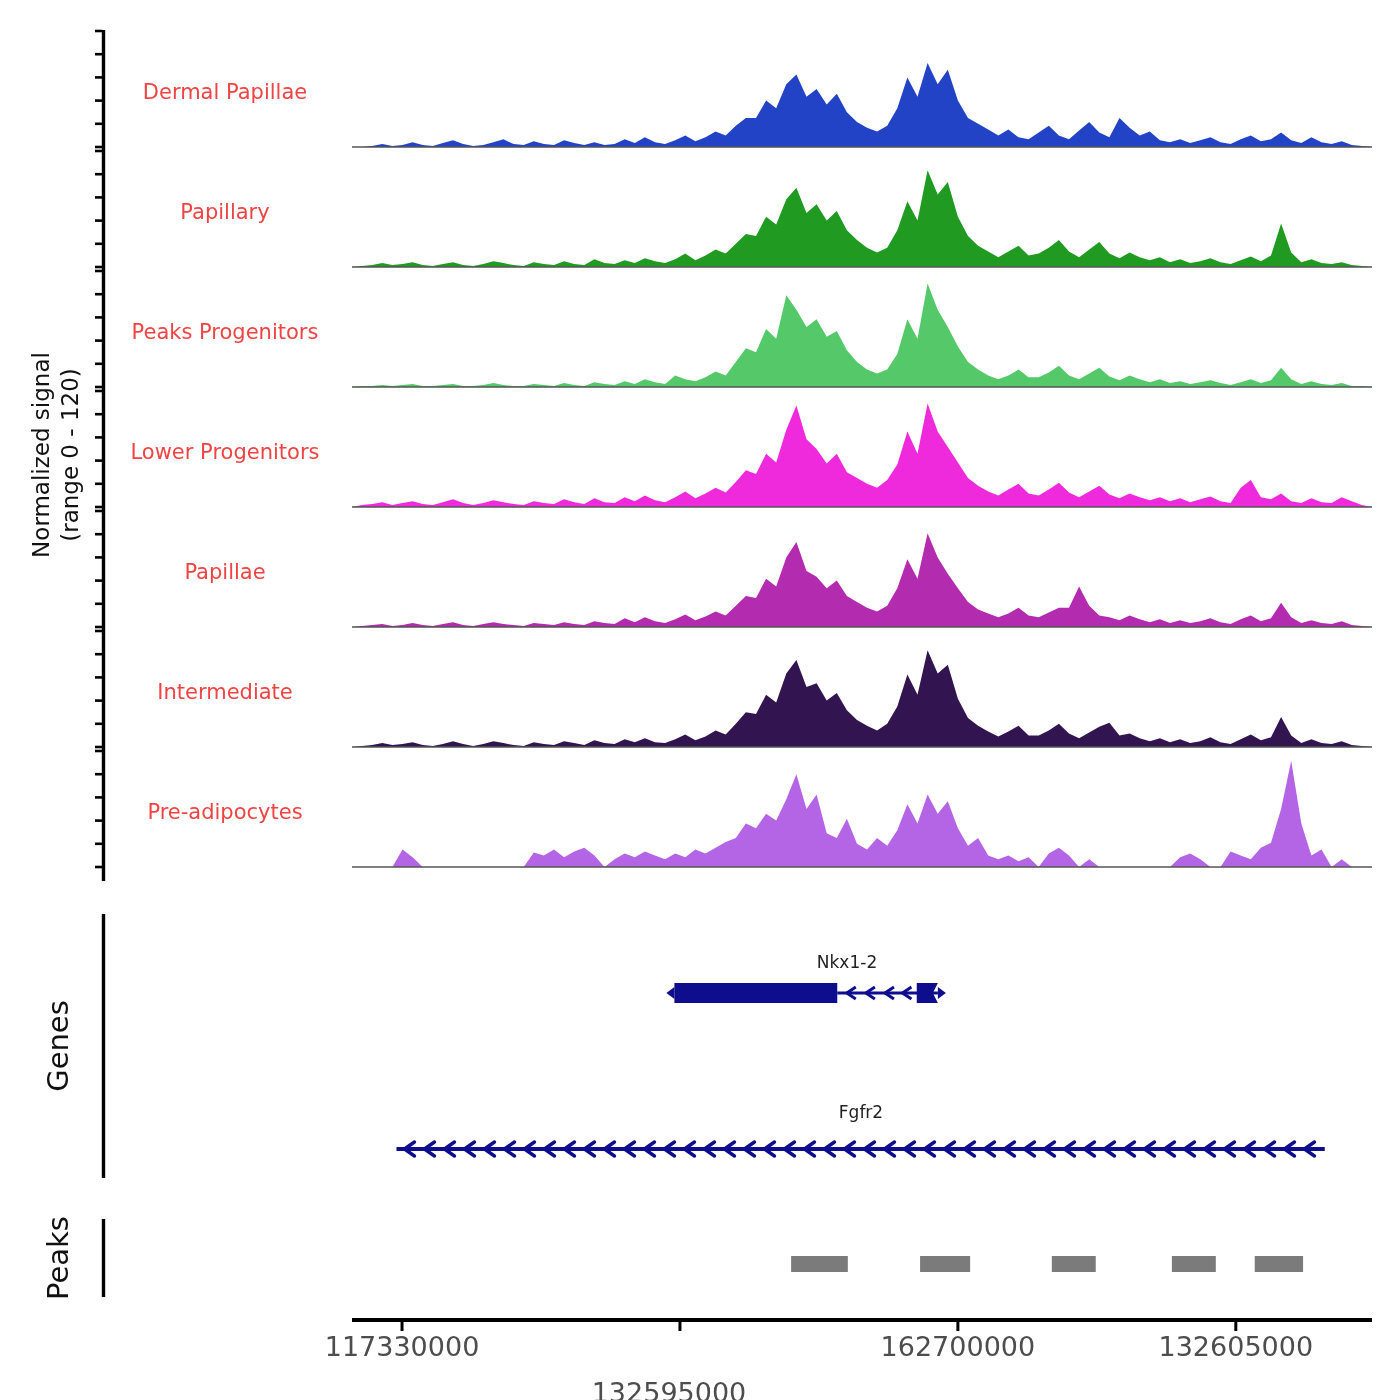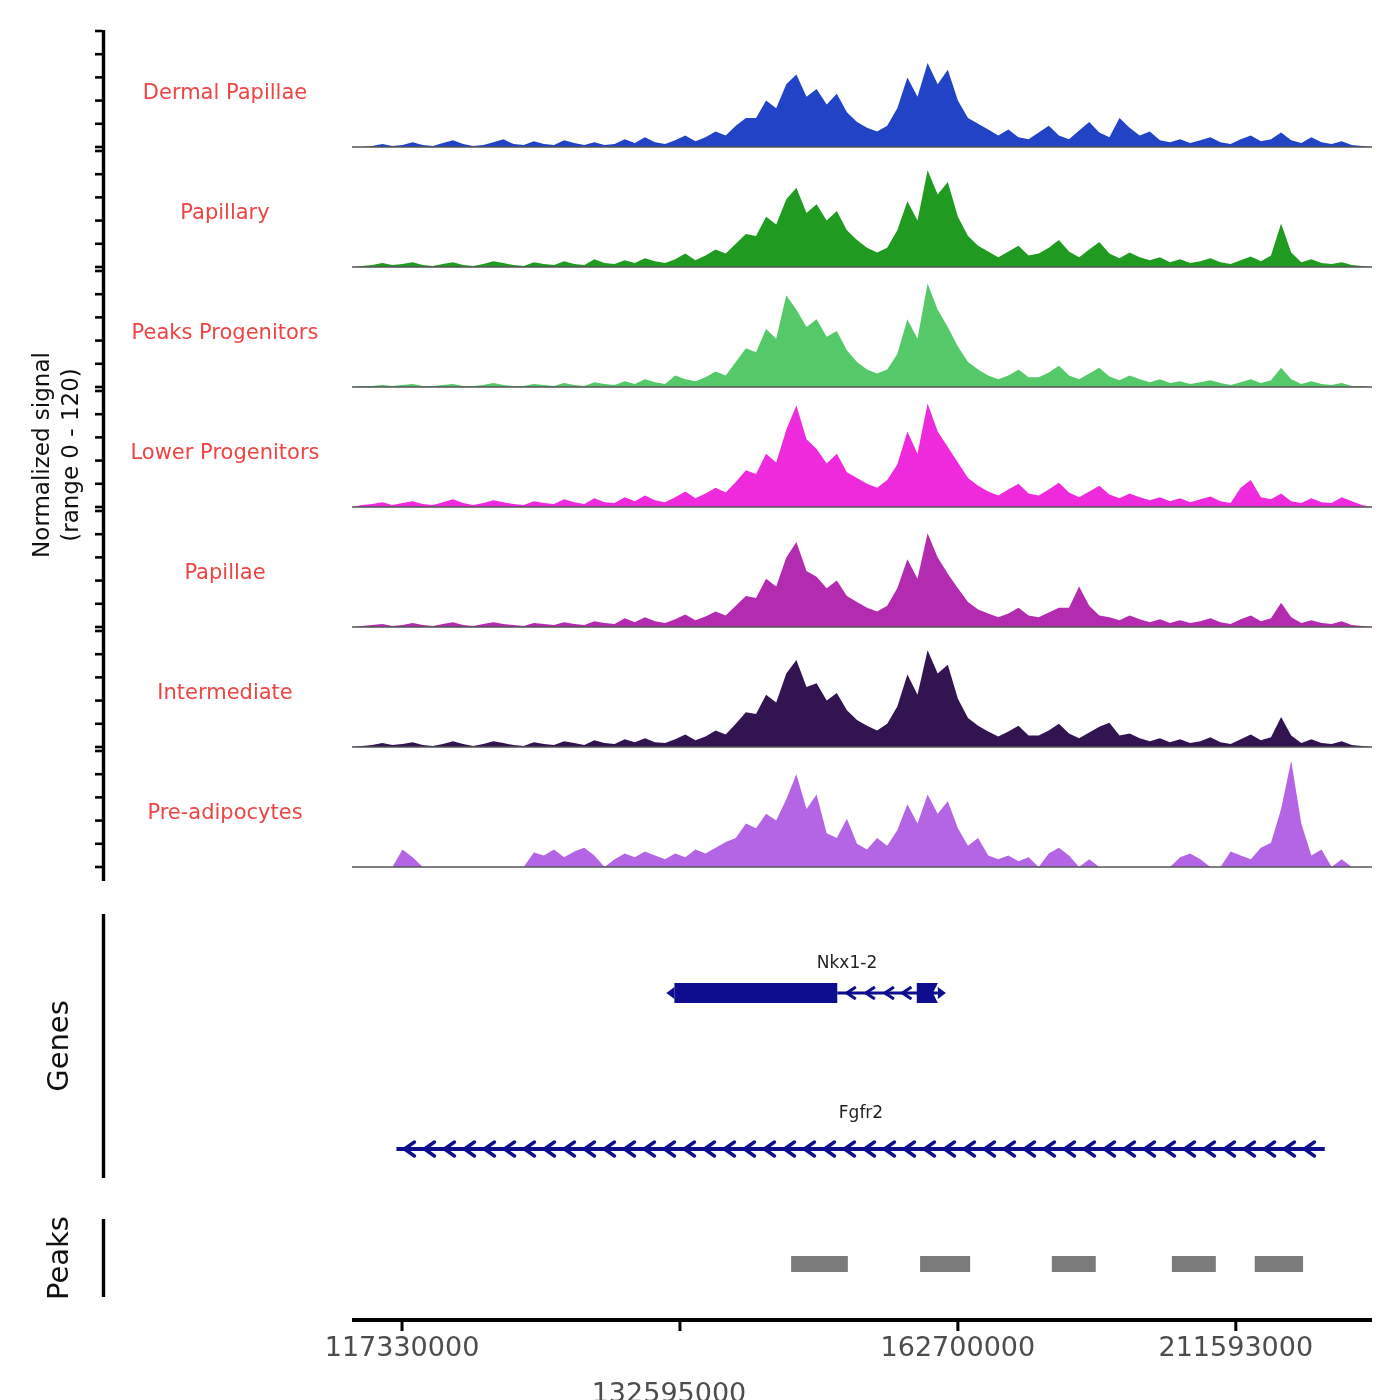--- a/index.html
+++ b/index.html
@@ -164,15 +164,15 @@
 
   <div class="vlabel section-label" style="left:58px;top:1046px;">Genes</div>
   <div class="vlabel section-label" style="left:58px;top:1258px;">Peaks</div>
 
   <div class="gene-label" style="left:810px;top:962px;margin-left:37px;">Nkx1-2</div>
   <div class="gene-label" style="left:861px;top:1112px;">Fgfr2</div>
 
   <div class="x-tick-label" style="left: 402.027px;">117330000</div>
   <div class="x-tick-label" style="left: 669px; margin-top: 46px;">132595000</div>
   <div class="x-tick-label" style="left: 957.886px;">162700000</div>
-  <div class="x-tick-label" style="left: 1235.81px;">211593000</div>
+  <div class="x-tick-label" style="left: 1235.81px;">132605000</div>
 
 </div>
 
 </body></html>

